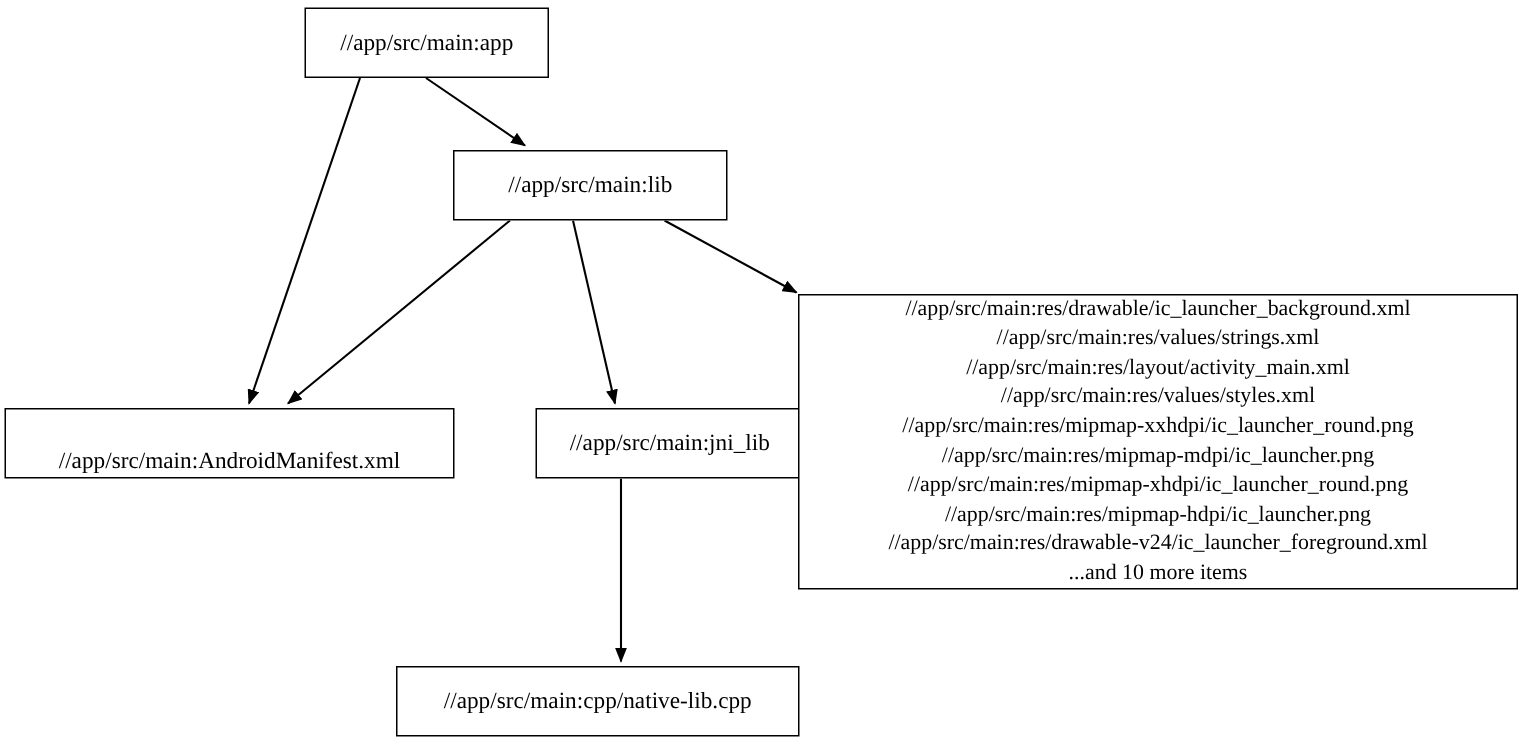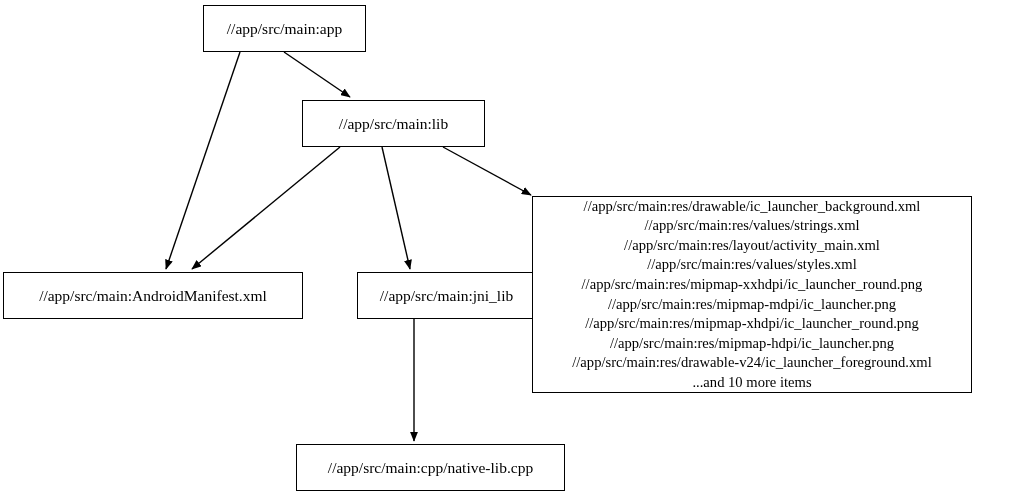--- a/index.html
+++ b/index.html
@@ -75,38 +75,38 @@
   </svg>
 
   <div class="node node-single" style="left: 203px; top: 5px; width: 163px; height: 47px;">
     <span class="node-label">//app/src/main:app</span>
   </div>
 
   <div class="node node-single" style="left: 302px; top: 100px; width: 183px; height: 47px;">
     <span class="node-label">//app/src/main:lib</span>
   </div>
 
-  <div class="node node-single" style="left: 3px; top: 272px; width: 300px; height: 47px;">
+  <div class="node node-single" style="left: 3px; top: 272px; width: 300px; height: 47px; align-items: flex-end;">
     <span class="node-label">//app/src/main:AndroidManifest.xml</span>
   </div>
 
   <div class="node node-single" style="left: 325px; top: 272px; width: 179px; height: 47px; margin-left: 32px;">
     <span class="node-label">//app/src/main:jni_lib</span>
   </div>
 
-  <div class="node node-multi" style="left: 532px; top: 196px; width: 440px; height: 197px;">
+  <div class="node node-multi" style="left: 532px; top: 196px; width: 480px; height: 197px;">
     <span class="node-label">//app/src/main:res/drawable/ic_launcher_background.xml
 //app/src/main:res/values/strings.xml
 //app/src/main:res/layout/activity_main.xml
 //app/src/main:res/values/styles.xml
 //app/src/main:res/mipmap-xxhdpi/ic_launcher_round.png
 //app/src/main:res/mipmap-mdpi/ic_launcher.png
 //app/src/main:res/mipmap-xhdpi/ic_launcher_round.png
 //app/src/main:res/mipmap-hdpi/ic_launcher.png
 //app/src/main:res/drawable-v24/ic_launcher_foreground.xml
 ...and 10 more items</span>
   </div>
 
-  <div class="node node-single" style="left: 296px; top: 444px; width: 269px; height: 47px;">
+  <div class="node node-single" style="left: 264px; top: 444px; width: 269px; height: 47px;">
     <span class="node-label">//app/src/main:cpp/native-lib.cpp</span>
   </div>
 
 </div>
 
 </body></html>

